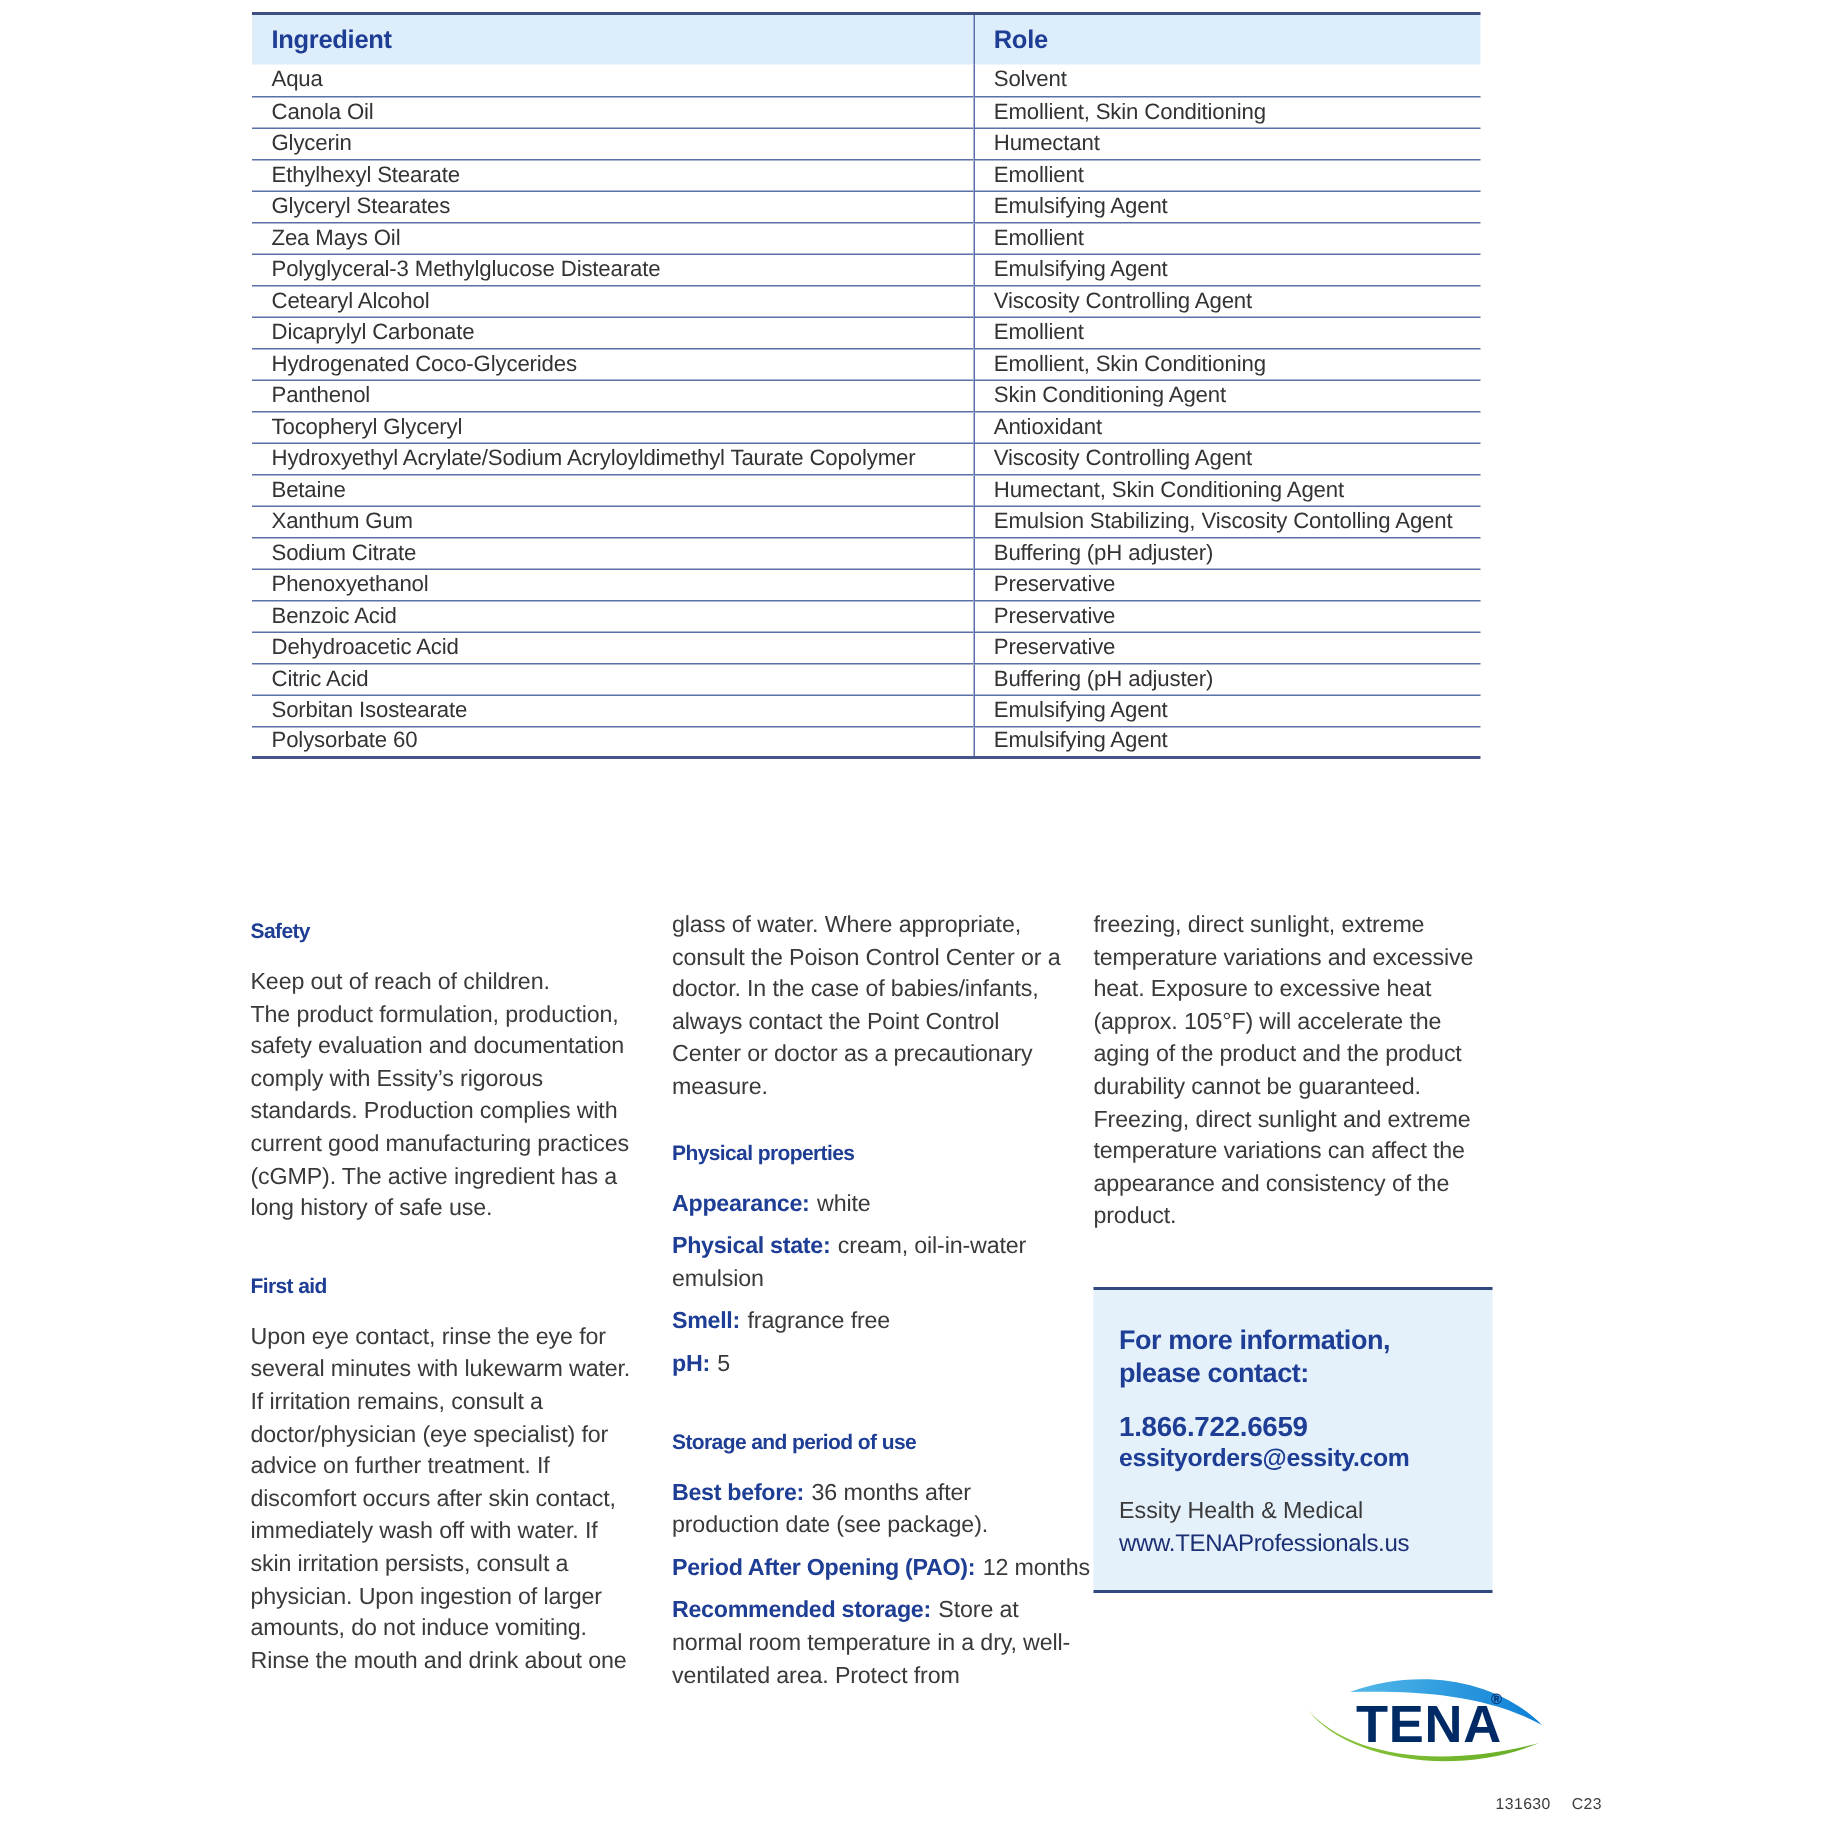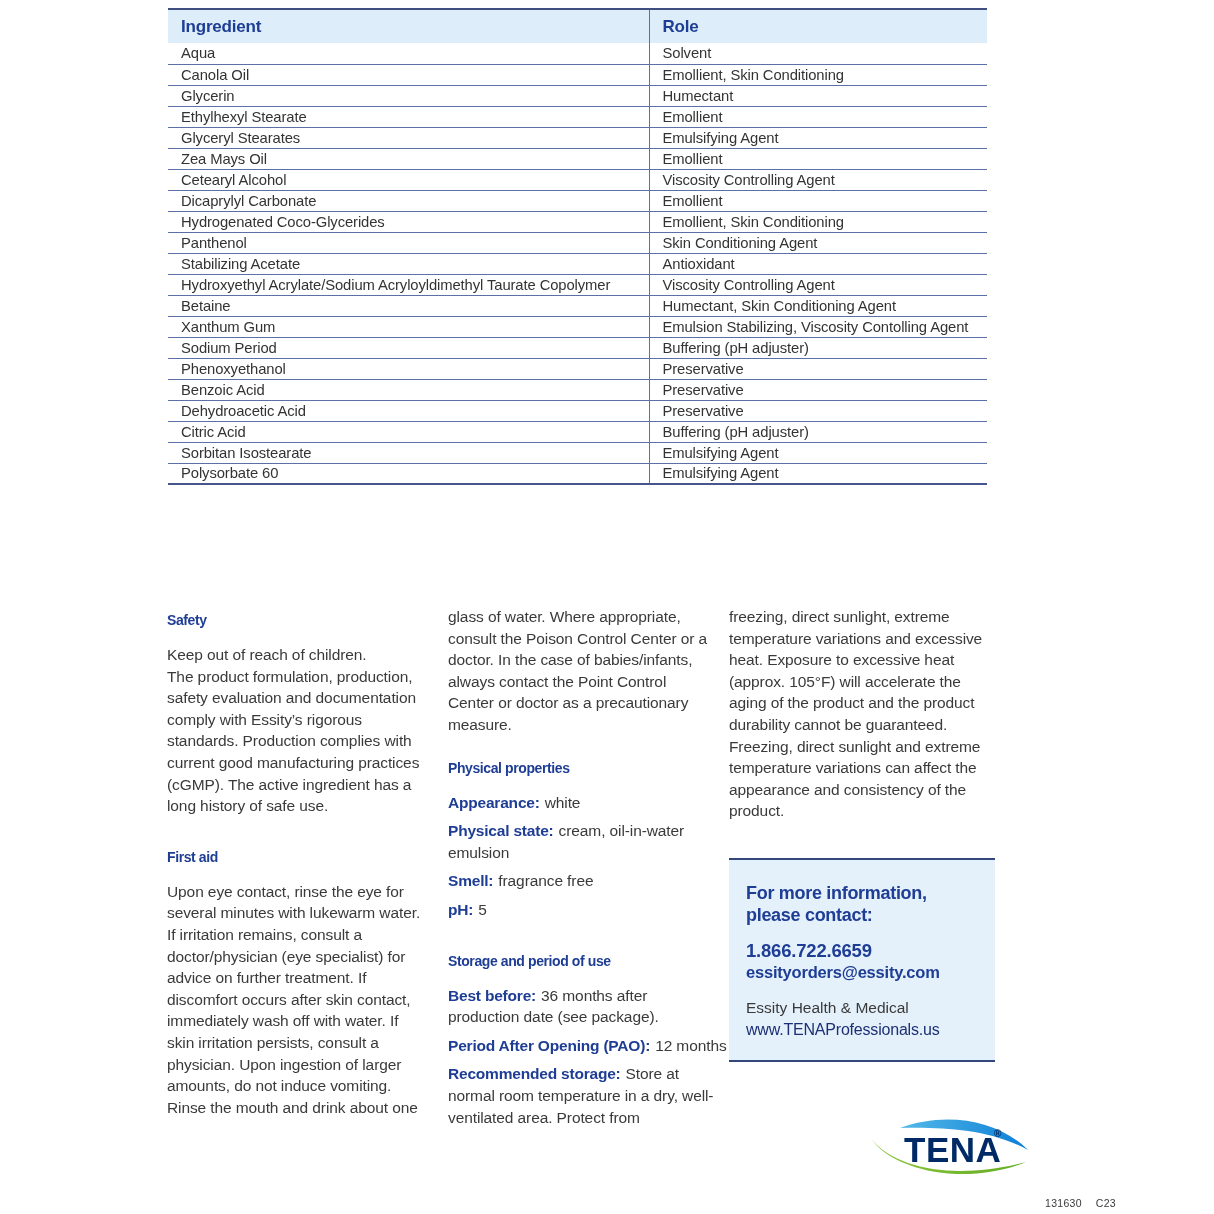--- a/index.html
+++ b/index.html
@@ -83,21 +83,21 @@
     letter-spacing: 0.5px; line-height: 1;
   }
   .logo .reg {
     position: absolute; left: 126px; top: 12px;
     color: #002a66; font-size: 10px; font-weight: bold;
   }
 
   
   .fineprint {
     position: absolute; left: 997px; top: 1197px;
-    font-size: 10.5px; color: #3a3a3a; letter-spacing: 0.3px; margin-left: 48px;
+    font-size: 10.5px; color: #3a3a3a; letter-spacing: 0.3px;
   }
   .fineprint span + span { margin-left: 14px; }
 </style>
 </head>
 <body>
 
 <div class="page">
 
   <table class="ing">
     <colgroup>
@@ -129,53 +129,57 @@
         </tr>
       <tr>
           <td>Glyceryl Stearates</td>
           <td>Emulsifying Agent</td>
         </tr>
       <tr>
           <td>Zea Mays Oil</td>
           <td>Emollient</td>
         </tr>
       <tr>
+          <td>Polyglyceral-3 Methylglucose Distearate</td>
+          <td>Emulsifying Agent</td>
+        </tr>
+      <tr>
           <td>Cetearyl Alcohol</td>
           <td>Viscosity Controlling Agent</td>
         </tr>
       <tr>
           <td>Dicaprylyl Carbonate</td>
           <td>Emollient</td>
         </tr>
       <tr>
           <td>Hydrogenated Coco-Glycerides</td>
           <td>Emollient, Skin Conditioning</td>
         </tr>
       <tr>
           <td>Panthenol</td>
           <td>Skin Conditioning Agent</td>
         </tr>
       <tr>
-          <td>Stabilizing Acetate</td>
+          <td>Tocopheryl Glyceryl</td>
           <td>Antioxidant</td>
         </tr>
       <tr>
           <td>Hydroxyethyl Acrylate/Sodium Acryloyldimethyl Taurate Copolymer</td>
           <td>Viscosity Controlling Agent</td>
         </tr>
       <tr>
           <td>Betaine</td>
           <td>Humectant, Skin Conditioning Agent</td>
         </tr>
       <tr>
           <td>Xanthum Gum</td>
           <td>Emulsion Stabilizing, Viscosity Contolling Agent</td>
         </tr>
       <tr>
-          <td>Sodium Period</td>
+          <td>Sodium Citrate</td>
           <td>Buffering (pH adjuster)</td>
         </tr>
       <tr>
           <td>Phenoxyethanol</td>
           <td>Preservative</td>
         </tr>
       <tr>
           <td>Benzoic Acid</td>
           <td>Preservative</td>
         </tr>

